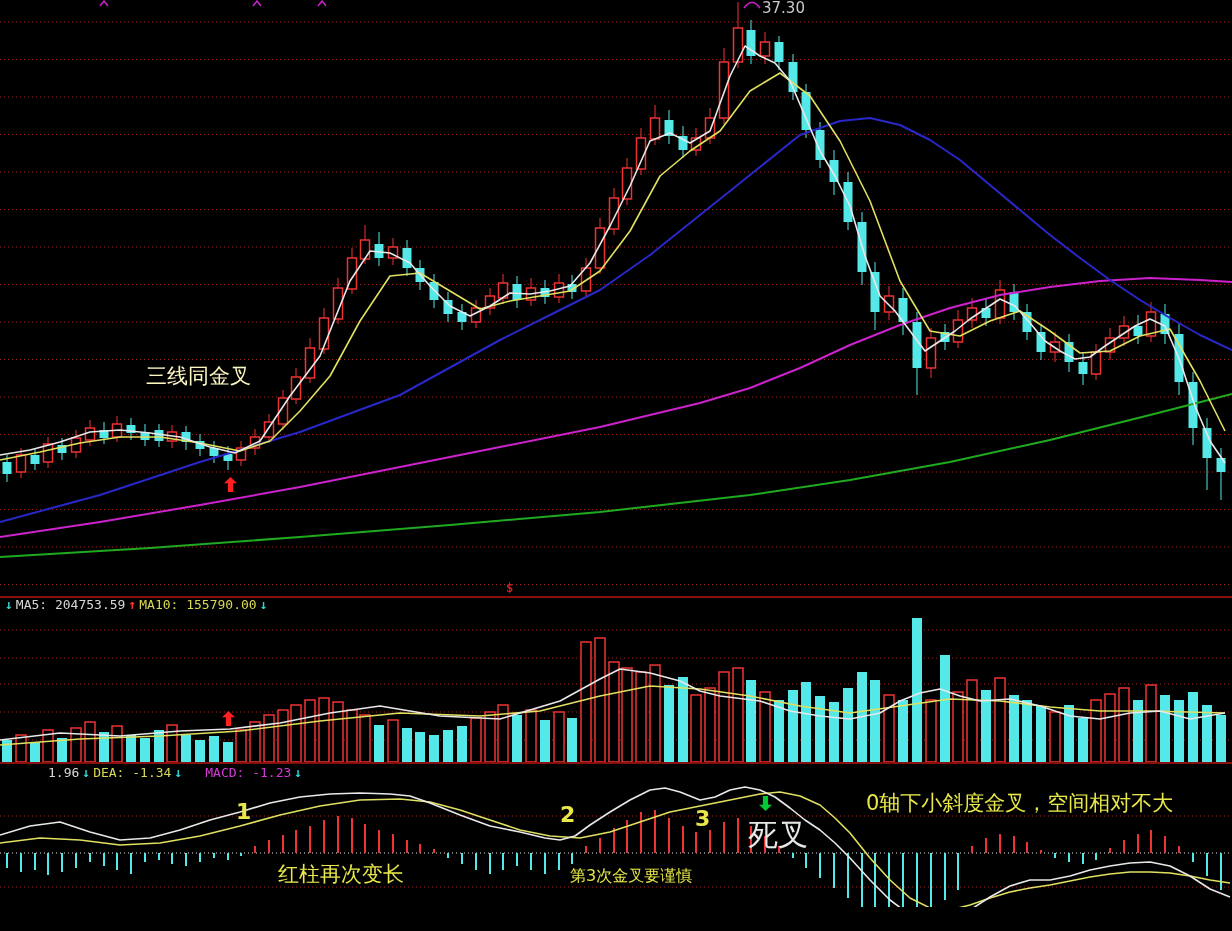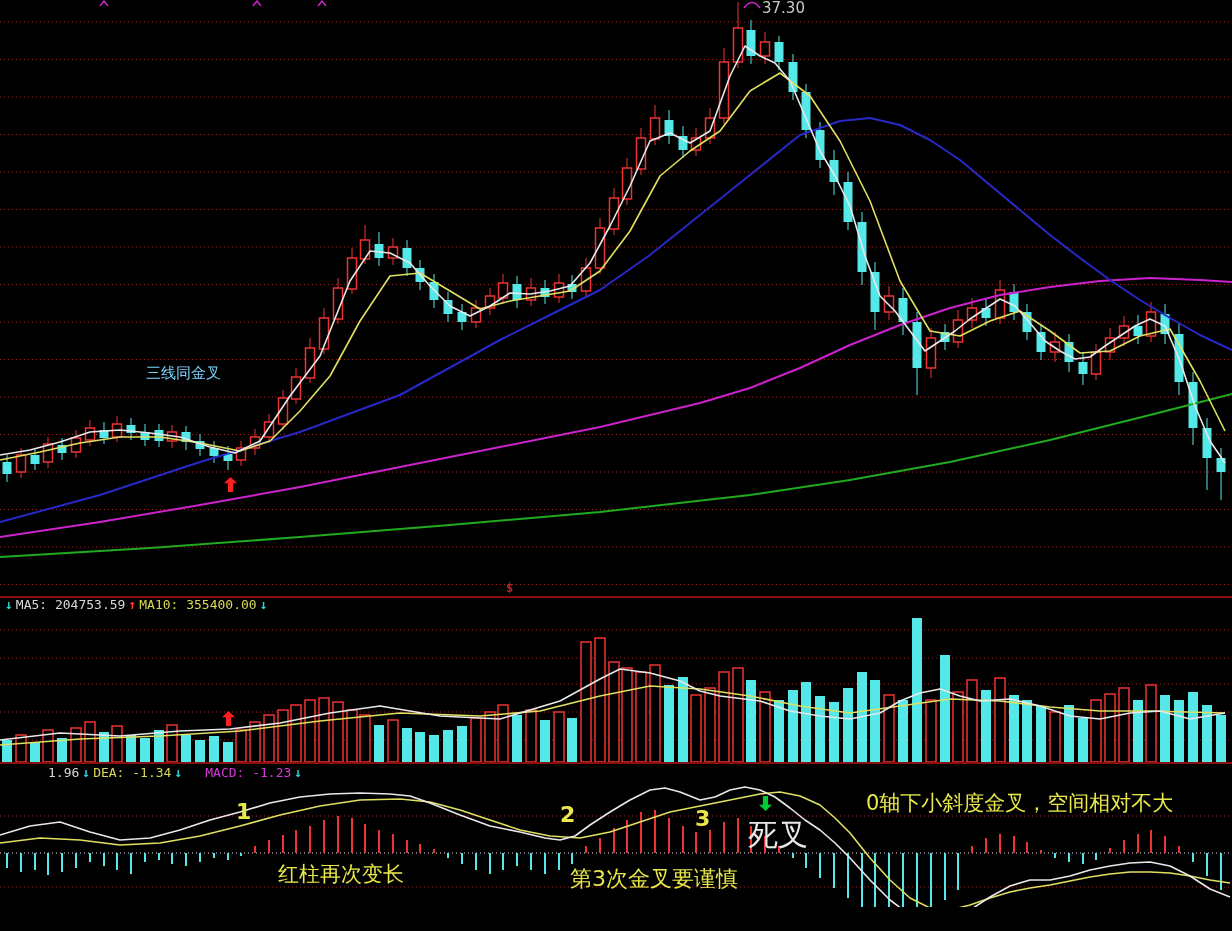--- a/index.html
+++ b/index.html
@@ -499,38 +499,38 @@
       <g>
         <path d="M 100 6 L 104 1 L 108 6" fill="none" stroke="#cc22cc" stroke-width="1.5"></path>
         <path d="M 253 6 L 257 1 L 261 6" fill="none" stroke="#cc22cc" stroke-width="1.5"></path>
         <path d="M 318 6 L 322 1 L 326 6" fill="none" stroke="#cc22cc" stroke-width="1.5"></path>
         <path d="M 744 8 Q 752 -3 760 8" fill="none" stroke="#cc22cc" stroke-width="1.5"></path>
       </g>
     </svg>
 
   <div id="overlay">
       <div class="ann" style="left: 762px; top: 0px; color: rgb(200, 200, 200); font-size: 15px;">37.30</div>
-      <div class="ann" style="left: 146px; top: 365px; color: #7dd3fc; font-size: 15px;">三线同金叉</div>
+      <div class="ann" style="left: 146px; top: 365px; color: #fef9c3; font-size: 21px;">三线同金叉</div>
       <div class="ann" style="left: 236px; top: 800px; color: rgb(232, 232, 74); font-size: 22px; font-weight: bold;">1</div>
       <div class="ann" style="left: 560px; top: 803px; color: rgb(232, 232, 74); font-size: 22px; font-weight: bold;">2</div>
       <div class="ann" style="left: 695px; top: 807px; color: rgb(232, 232, 74); font-size: 22px; font-weight: bold;">3</div>
       <div class="ann" style="left: 748px; top: 818px; color: rgb(232, 232, 232); font-size: 30px;">死叉</div>
       <div class="ann" style="left: 866px; top: 792px; color: rgb(232, 232, 74); font-size: 21px; text-align: right;">0轴下小斜度金叉，空间相对不大</div>
       <div class="ann" style="left: 278px; top: 863px; color: rgb(232, 232, 74); font-size: 21px;">红柱再次变长</div>
-      <div class="ann" style="left: 570px; top: 867px; color: rgb(232, 232, 74); font-size: 22px;">第3次金叉要谨慎</div>
+      <div class="ann" style="left: 570px; top: 867px; color: rgb(232, 232, 74); font-size: 16px;">第3次金叉要谨慎</div>
       <div class="sig-arrow sig-up" style="left: 224px; top: 477px; width: 13px; height: 15px; background: rgb(255, 32, 32);"></div>
       <div class="sig-arrow sig-up" style="left: 222px; top: 711px; width: 13px; height: 15px; background: rgb(255, 32, 32);"></div>
       <div class="sig-arrow sig-down" style="left: 759px; top: 796px; width: 13px; height: 15px; background: rgb(0, 204, 51);"></div>
     </div>
 
   <div class="hdr-row" id="vol-header">
     <span class="arrow-cyan">↓</span>
     <span class="txt-white">MA5: 204753.59</span>
     <span class="arrow-red">↑</span>
-    <span class="txt-yellow">MA10: 355400.00</span>
+    <span class="txt-yellow">MA10: 155790.00</span>
     <span class="arrow-cyan">↓</span>
   </div>
 
   <div class="hdr-row" id="macd-header">
     <span class="txt-white">1.96</span>
     <span class="arrow-cyan">↓</span>
     <span class="txt-yellow">DEA: -1.34</span>
     <span class="arrow-cyan">↓</span>
     <span class="txt-magenta">MACD: -1.23</span>
     <span class="arrow-cyan">↓</span>

